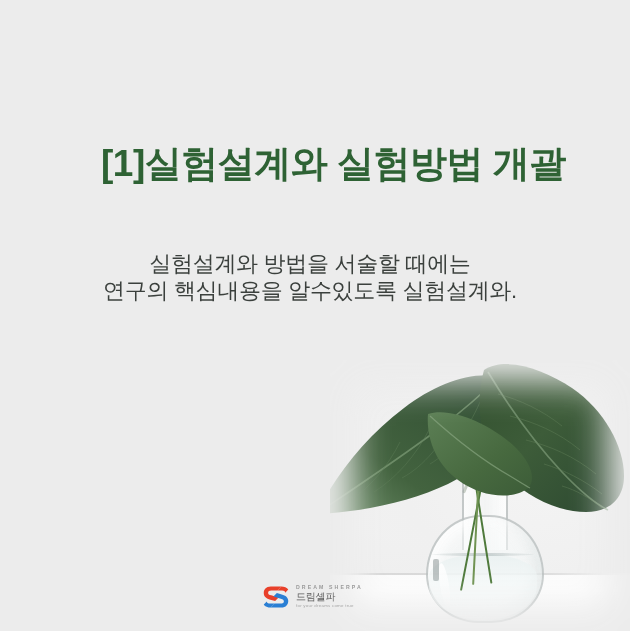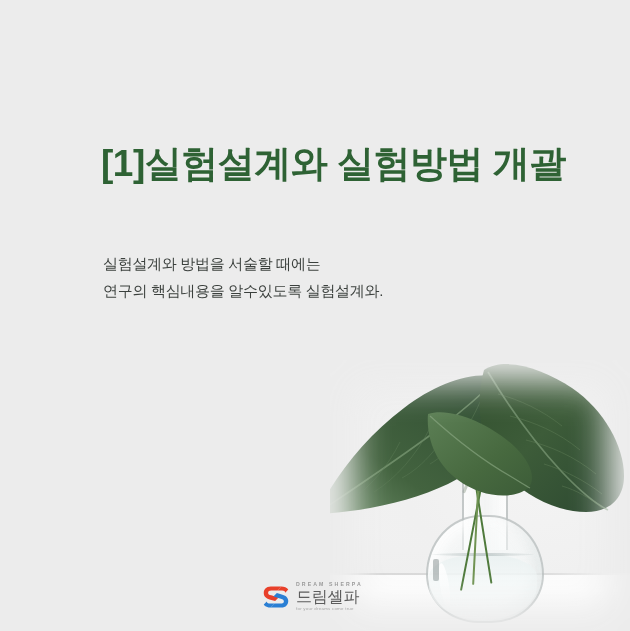--- a/index.html
+++ b/index.html
@@ -165,25 +165,26 @@
     font-size: 37px;
     font-weight: bold;
     letter-spacing: -0.5px;
     color: #2e6234;
     white-space: nowrap;
   }
   #body-text {
     position: absolute;
     left: 103px;
     top: 250px;
-    font-size: 15px;
+    font-size: 22px;
     line-height: 27px;
     color: #3b403d;
     letter-spacing: -0.3px;
     white-space: nowrap;
+    text-align: center;
   }
   #body-text .line { display: block; }
 
   
   #logo {
     position: absolute;
     left: 262px;
     top: 576px;
     width: 112px;
     height: 42px;
@@ -204,21 +205,21 @@
     line-height: 1;
   }
   #logo-eng {
     font-size: 5.2px;
     letter-spacing: 2.1px;
     color: #9a9a9a;
     font-weight: bold;
     margin-bottom: 2px;
   }
   #logo-kor {
-    font-size: 16px;
+    font-size: 10px;
     color: #5d5d5d;
     letter-spacing: -0.2px;
     font-weight: normal;
     margin-bottom: 2px;
   }
   #logo-tag {
     font-size: 4.4px;
     letter-spacing: 0.25px;
     color: #a8a8a8;
   }

